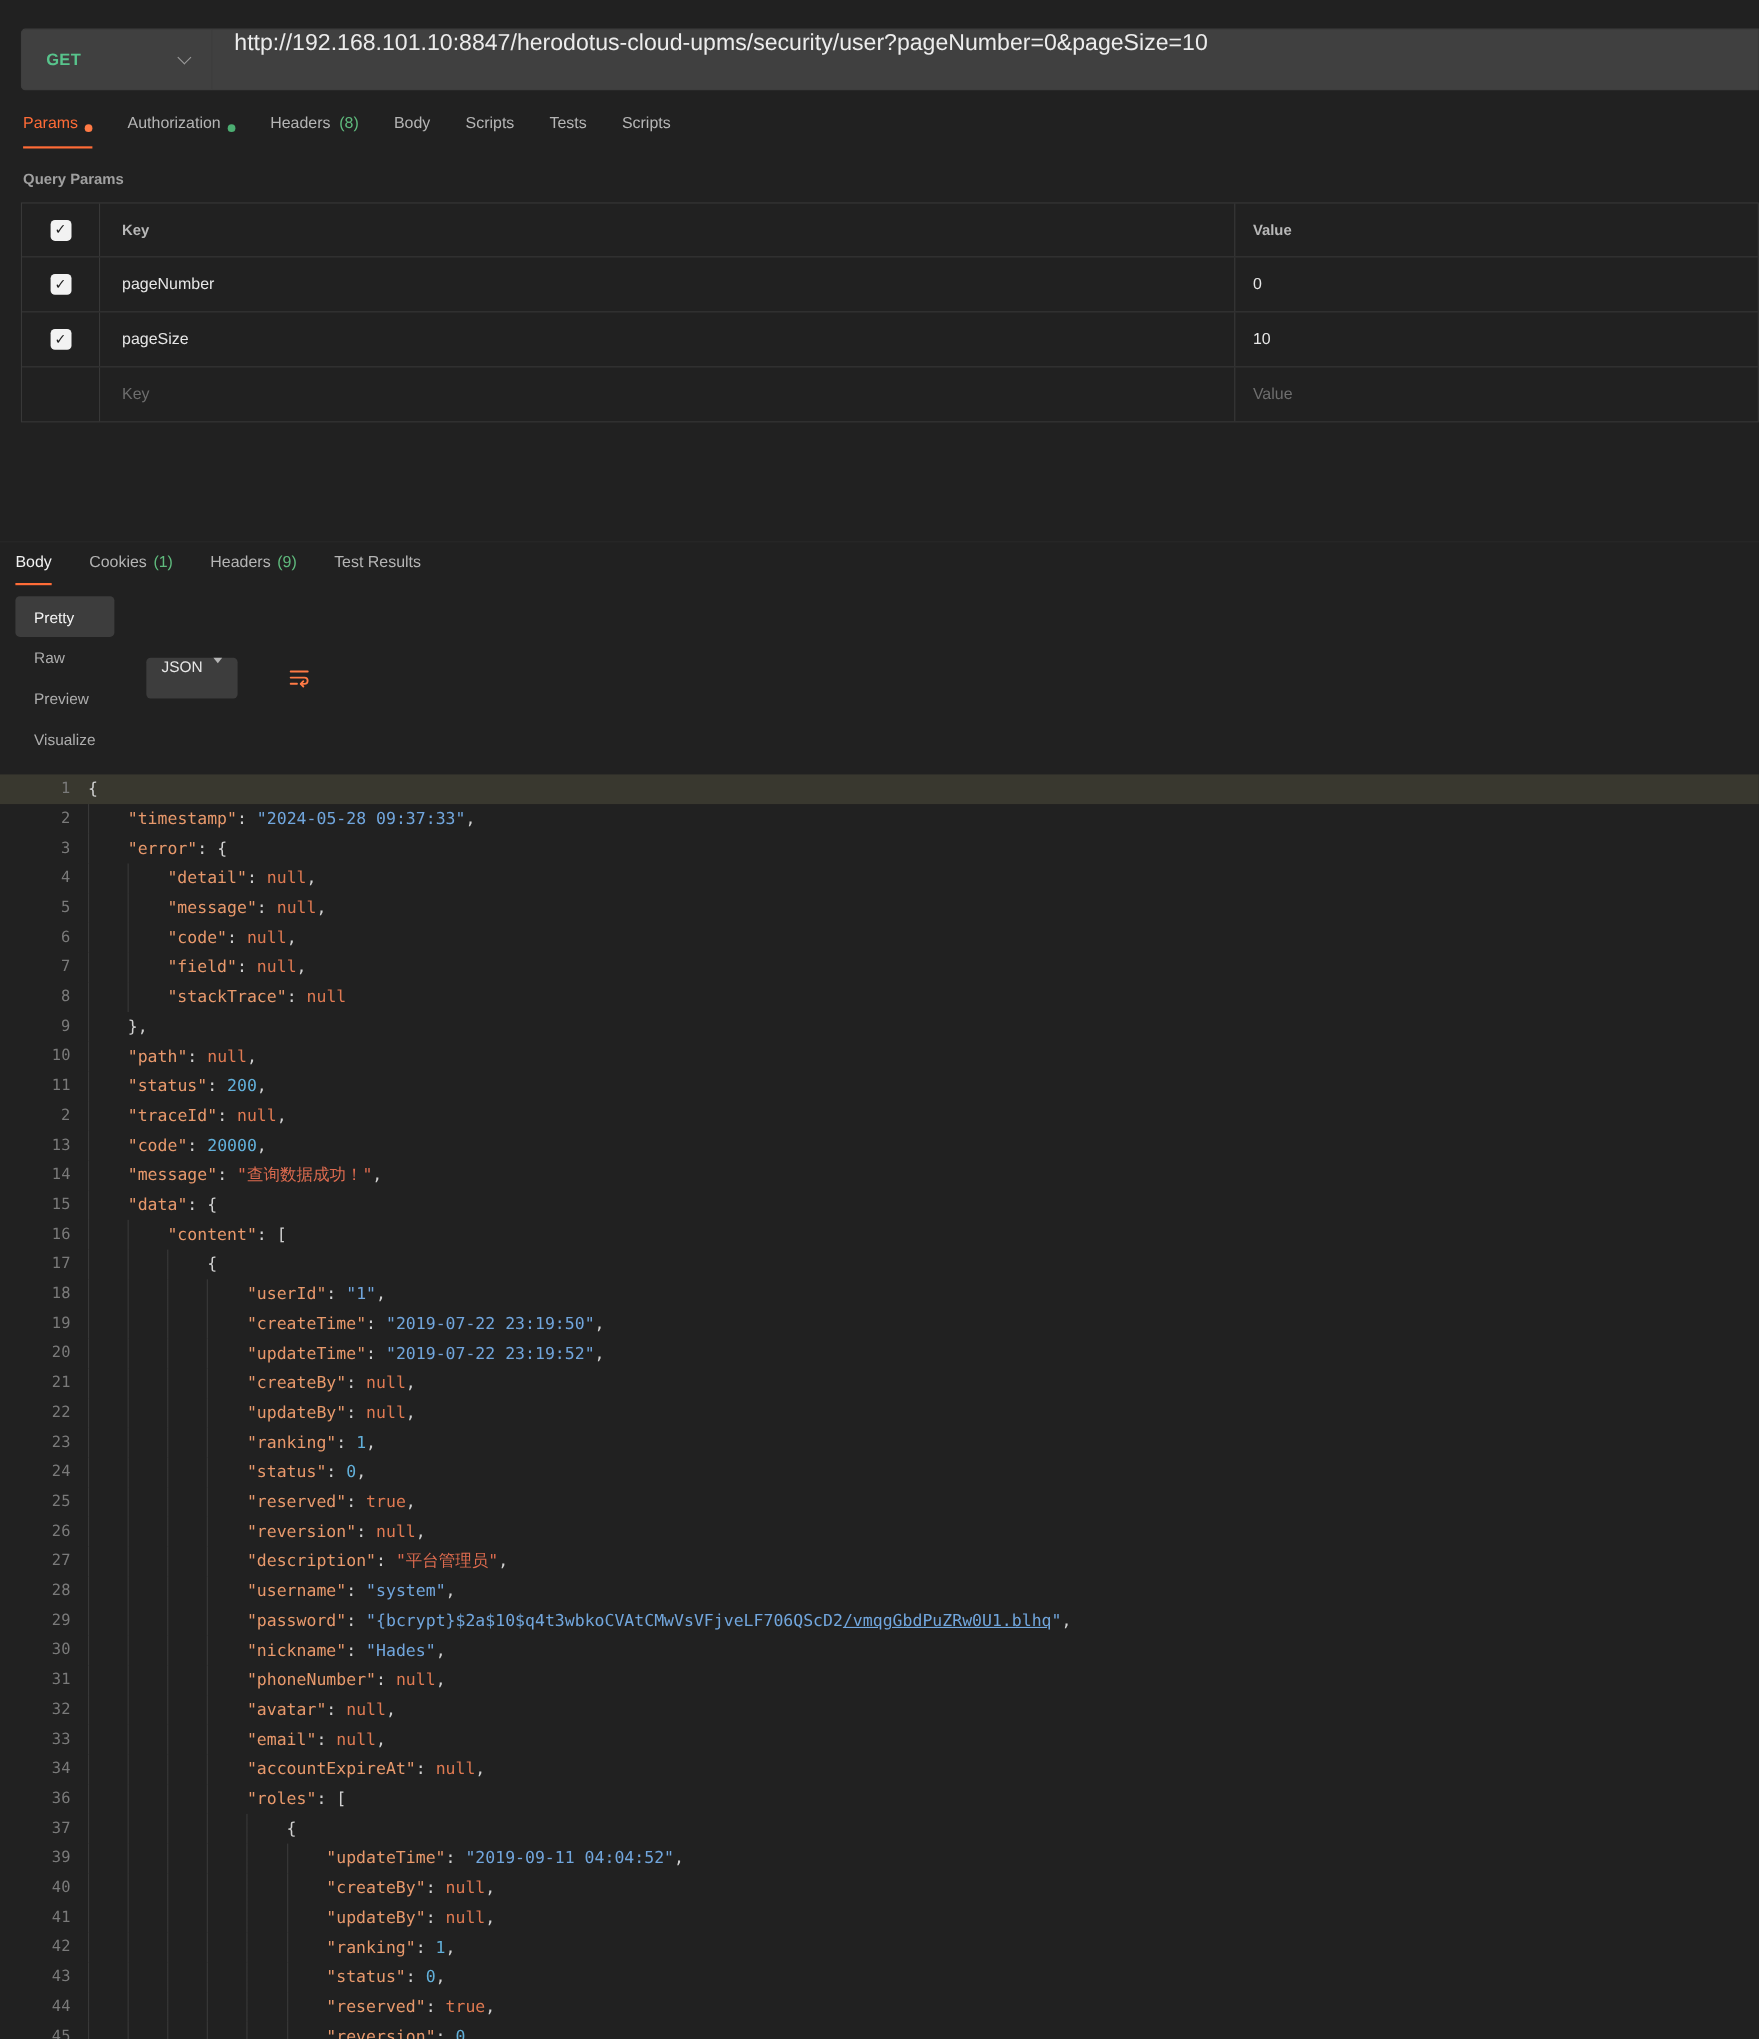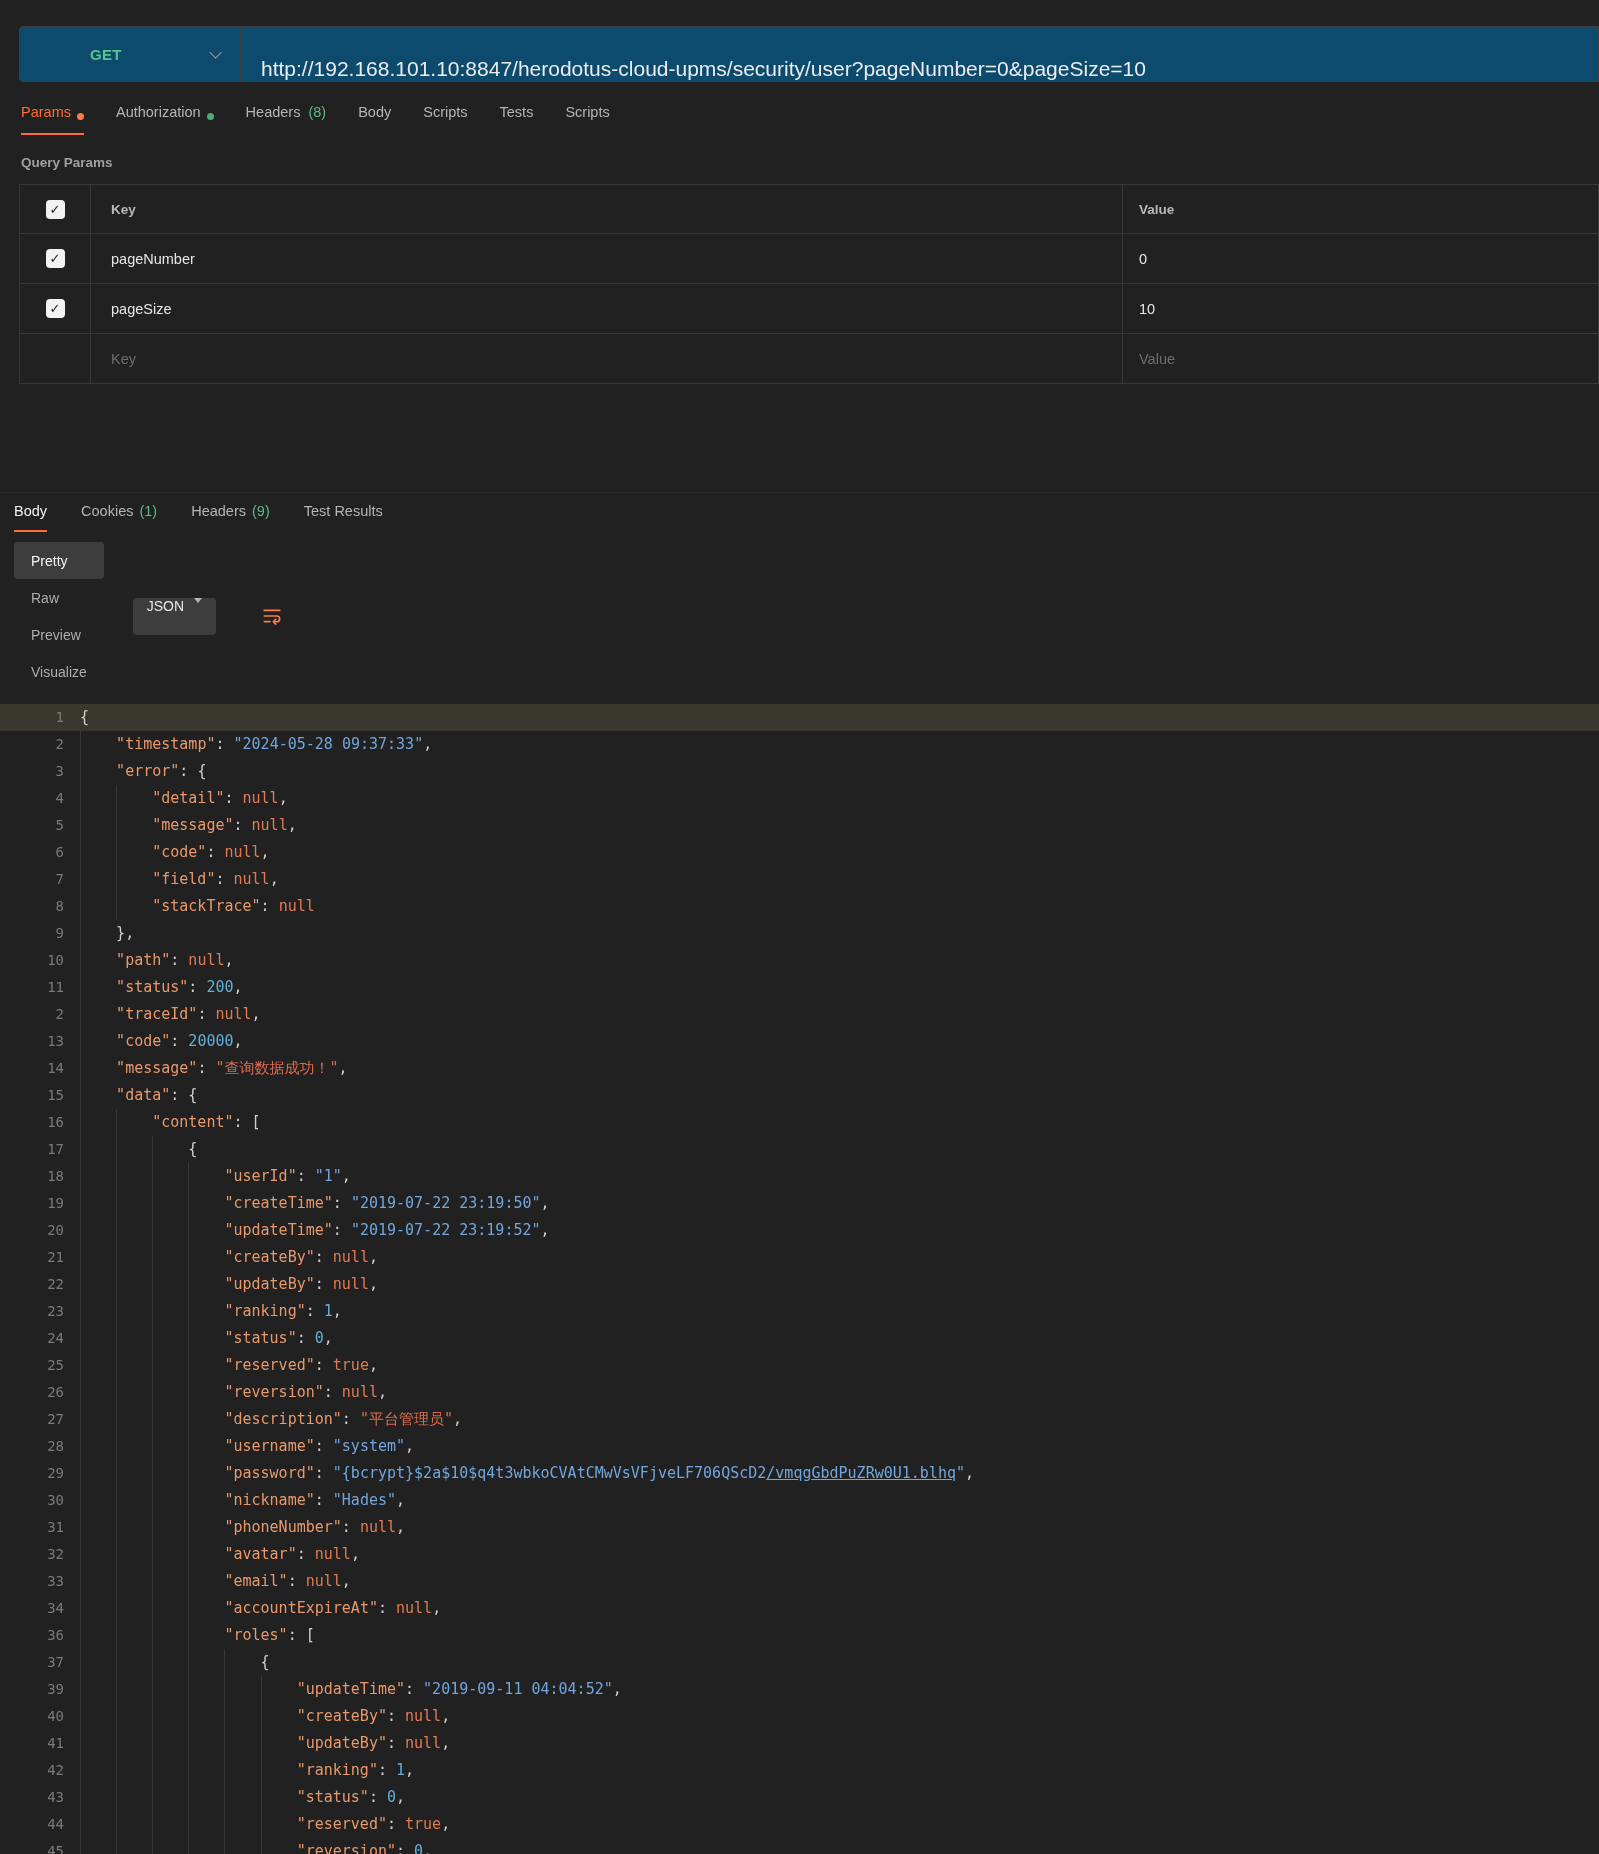--- a/index.html
+++ b/index.html
@@ -1,21 +1,21 @@
 <!DOCTYPE html>
 <html><head>
 <meta charset="utf-8">
 <style>
   * { margin:0; padding:0; box-sizing:border-box; }
   html,body { width:1599px; height:1854px; background:#212121; overflow:hidden;
     font-family:"Liberation Sans","DejaVu Sans",sans-serif; color:#e0e0e0; }
 
   
-  .url-row { margin:26px 0 0 19px; width:1580px; height:56px; background:#0c4a6e;
-    border:1px solid #3e3e3e; border-radius:4px 0 0 4px; display:flex; align-items:flex-end;padding-left:48px; }
+  .url-row { margin:26px 0 0 19px; width:1580px; height:56px; background:#404040;
+    border:1px solid #3e3e3e; border-radius:4px 0 0 4px; display:flex; align-items:flex-start; }
   .method { width:172px; height:100%; display:flex; align-items:center;
     justify-content:space-between; padding:0 22px 0 22px; cursor:pointer; }
   .method-label { color:#58c48c; font-weight:bold; font-size:15px; letter-spacing:.3px; }
   .chev { width:9px; height:9px; border-right:1.6px solid #9a9a9a; border-bottom:1.6px solid #9a9a9a;
     transform:rotate(45deg) translateY(-3px); }
   .url-divider { width:1px; height:100%; background:#3e3e3e; }
   .url-text { padding-left:20px; font-size:21px; color:#ececec; flex:1; white-space:nowrap; overflow:hidden; }
 
   
   .req-tabs { display:flex; gap:32px; margin:12px 0 0 21px; align-items:flex-end; }

